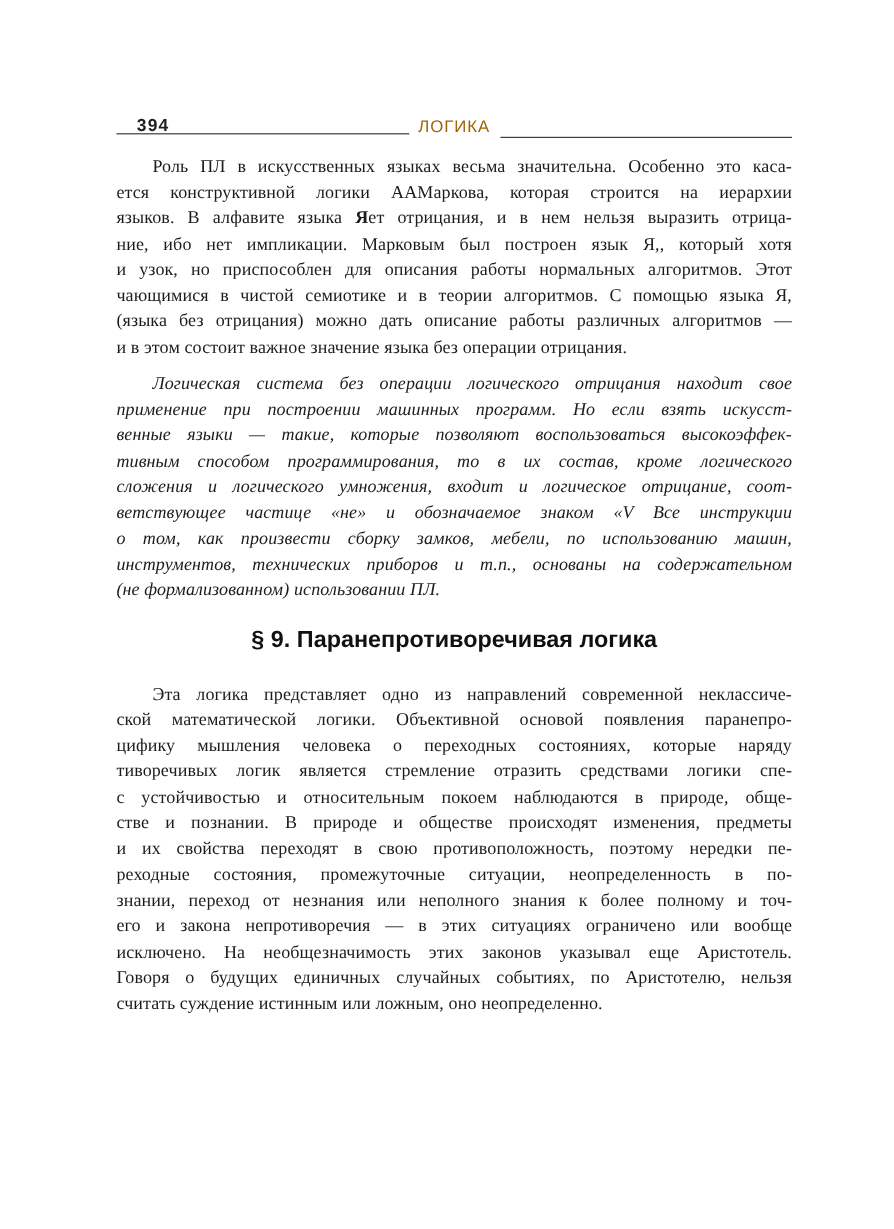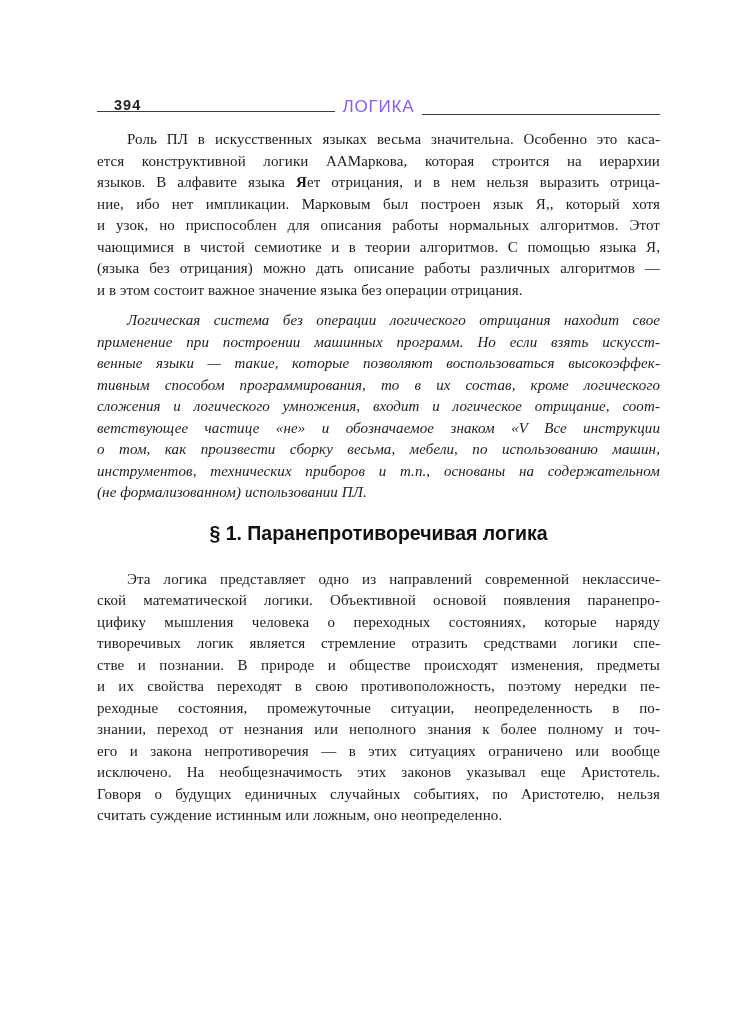--- a/index.html
+++ b/index.html
@@ -37,24 +37,24 @@
     font-weight: 700;
     font-size: 14.5px;
     line-height: 1;
     letter-spacing: 1px;
     padding-left: 17px;
     margin-bottom: -2px;
     color: #1f1f1f;
   }
   .running-title {
     font-family: "Liberation Sans", sans-serif;
-    font-size: 17px;
+    font-size: 14px;
     line-height: 1;
     letter-spacing: 0.8px;
-    color: #8b5cf6;
+    color: #a16207;
     margin: 0 8px 0 8px;
     padding-bottom: 1px;
   }
   .head-right {
     flex: 1 1 0;
     border-bottom: 1.6px solid #3d3d3d;
     height: 100%;
   }
   
   .paragraph { width: 563px; }
@@ -105,32 +105,33 @@
         <div class="line last">и в этом состоит важное значение языка без операции отрицания.</div>
       </div>
 
     <div class="paragraph">
         <div class="line first">Логическая система без операции логического отрицания находит свое</div>
         <div class="line">применение при построении машинных программ. Но если взять искусст-</div>
         <div class="line">венные языки — такие, которые позволяют воспользоваться высокоэффек-</div>
         <div class="line">тивным способом программирования, то в их состав, кроме логического</div>
         <div class="line">сложения и логического умножения, входит и логическое отрицание, соот-</div>
         <div class="line">ветствующее частице «не» и обозначаемое знаком «V Все инструкции</div>
-        <div class="line">о том, как произвести сборку весьма, мебели, по использованию машин,</div>
+        <div class="line">о том, как произвести сборку замков, мебели, по использованию машин,</div>
         <div class="line">инструментов, технических приборов и т.п., основаны на содержательном</div>
         <div class="line last">(не формализованном) использовании ПЛ.</div>
       </div>
 
-    <h2 class="section-heading">§ 1. Паранепротиворечивая логика</h2>
+    <h2 class="section-heading">§ 9. Паранепротиворечивая логика</h2>
 
     <div class="paragraph">
         <div class="line first">Эта логика представляет одно из направлений современной неклассиче-</div>
         <div class="line">ской математической логики. Объективной основой появления паранепро-</div>
         <div class="line">цифику мышления человека о переходных состояниях, которые наряду</div>
         <div class="line">тиворечивых логик является стремление отразить средствами логики спе-</div>
+        <div class="line">с устойчивостью и относительным покоем наблюдаются в природе, обще-</div>
         <div class="line">стве и познании. В природе и обществе происходят изменения, предметы</div>
         <div class="line">и их свойства переходят в свою противоположность, поэтому нередки пе-</div>
         <div class="line">реходные состояния, промежуточные ситуации, неопределенность в по-</div>
         <div class="line">знании, переход от незнания или неполного знания к более полному и точ-</div>
         <div class="line">его и закона непротиворечия — в этих ситуациях ограничено или вообще</div>
         <div class="line">исключено. На необщезначимость этих законов указывал еще Аристотель.</div>
         <div class="line">Говоря о будущих единичных случайных событиях, по Аристотелю, нельзя</div>
         <div class="line last">считать суждение истинным или ложным, оно неопределенно.</div>
       </div>
 

